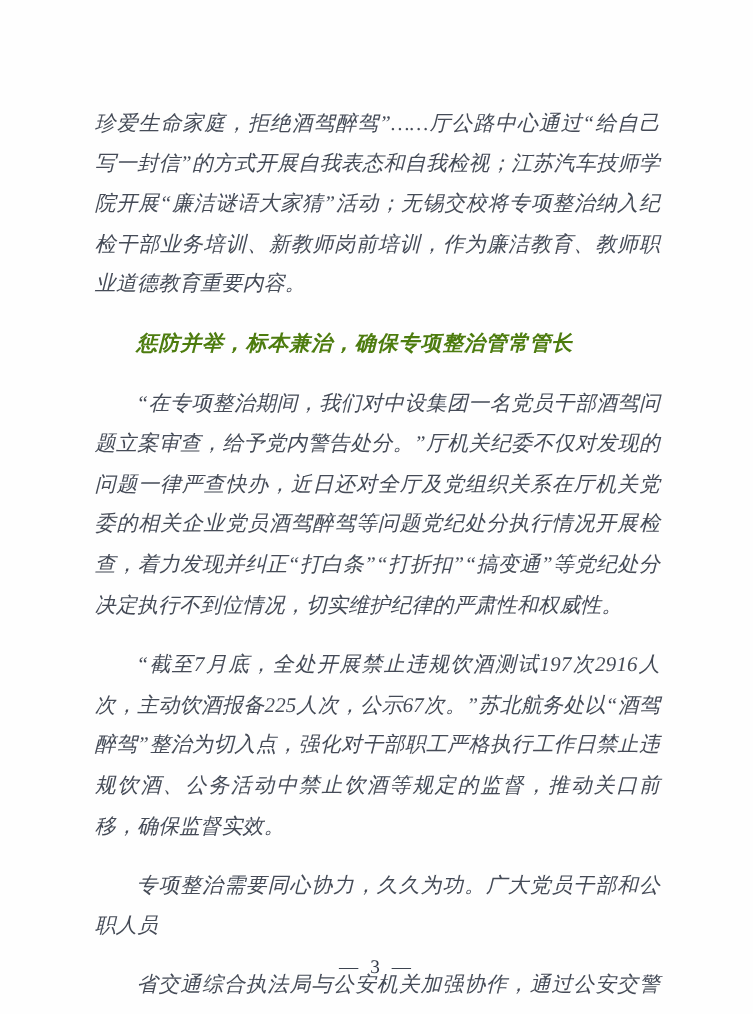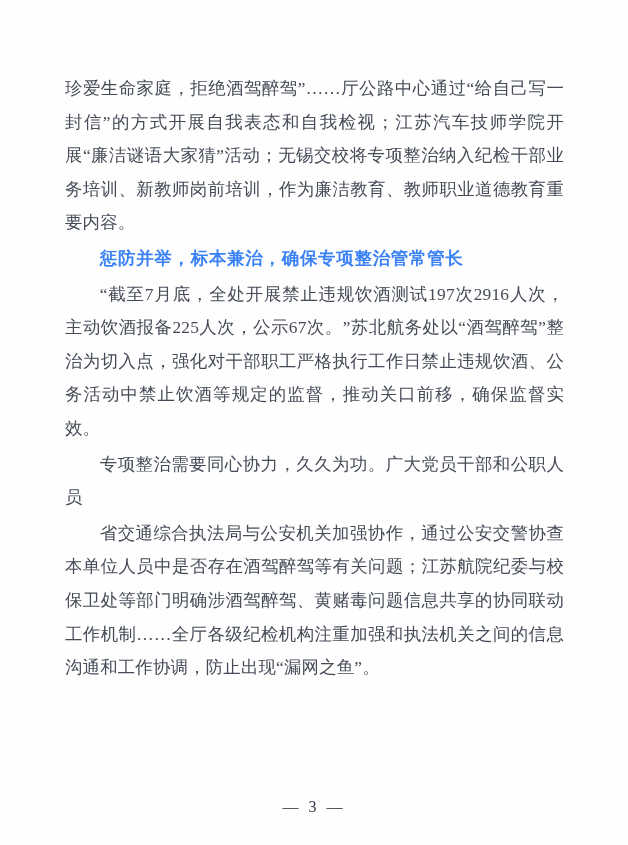--- a/index.html
+++ b/index.html
@@ -21,30 +21,31 @@
     top: 70px;
     width: 503px;
     font-size: 17.4px;
     line-height: 33.6px;
     color: #454b57;
     text-align: justify;
     text-justify: inter-ideograph;
     letter-spacing: 0.2px;
   }
   .content p {
-    margin: 2px;
+    margin: 16px;
     padding: 0;
+    font-style: italic;
   }
   .content p.indent {
     text-indent: 2em;
   }
   .content p.heading {
     text-indent: 2em;
     font-weight: bold;
-    color: #3b82f6;
+    color: #4d7c0f;
     font-family: "Liberation Sans", "DejaVu Sans", sans-serif;
     letter-spacing: 0.8px;
   }
   .footer {
     position: absolute;
     top: 796px;
     left: 0;
     width: 100%;
     text-align: center;
     font-size: 16px;
@@ -53,18 +54,19 @@
     letter-spacing: 3px;
   }
 </style>
 </head>
 <body>
 
 <div class="page">
   <div class="content" id="paragraphs">
       <p>珍爱生命家庭，拒绝酒驾醉驾”……厅公路中心通过“给自己写一封信”的方式开展自我表态和自我检视；江苏汽车技师学院开展“廉洁谜语大家猜”活动；无锡交校将专项整治纳入纪检干部业务培训、新教师岗前培训，作为廉洁教育、教师职业道德教育重要内容。</p>
       <p class="heading">惩防并举，标本兼治，确保专项整治管常管长</p>
+      <p class="indent">“在专项整治期间，我们对中设集团一名党员干部酒驾问题立案审查，给予党内警告处分。”厅机关纪委不仅对发现的问题一律严查快办，近日还对全厅及党组织关系在厅机关党委的相关企业党员酒驾醉驾等问题党纪处分执行情况开展检查，着力发现并纠正“打白条”“打折扣”“搞变通”等党纪处分决定执行不到位情况，切实维护纪律的严肃性和权威性。</p>
       <p class="indent">“截至7月底，全处开展禁止违规饮酒测试197次2916人次，主动饮酒报备225人次，公示67次。”苏北航务处以“酒驾醉驾”整治为切入点，强化对干部职工严格执行工作日禁止违规饮酒、公务活动中禁止饮酒等规定的监督，推动关口前移，确保监督实效。</p>
       <p class="indent">专项整治需要同心协力，久久为功。广大党员干部和公职人员</p>
       <p class="indent">省交通综合执法局与公安机关加强协作，通过公安交警协查本单位人员中是否存在酒驾醉驾等有关问题；江苏航院纪委与校保卫处等部门明确涉酒驾醉驾、黄赌毒问题信息共享的协同联动工作机制……全厅各级纪检机构注重加强和执法机关之间的信息沟通和工作协调，防止出现“漏网之鱼”。</p>
     </div>
   <div class="footer">— 3 —</div>
 </div>
 
 </body></html>

